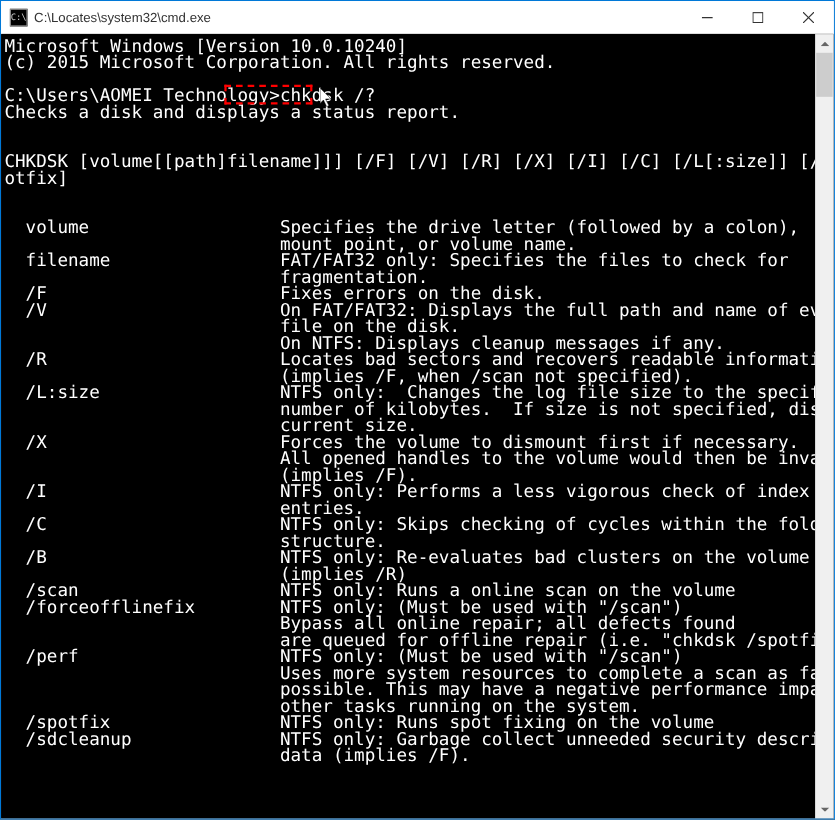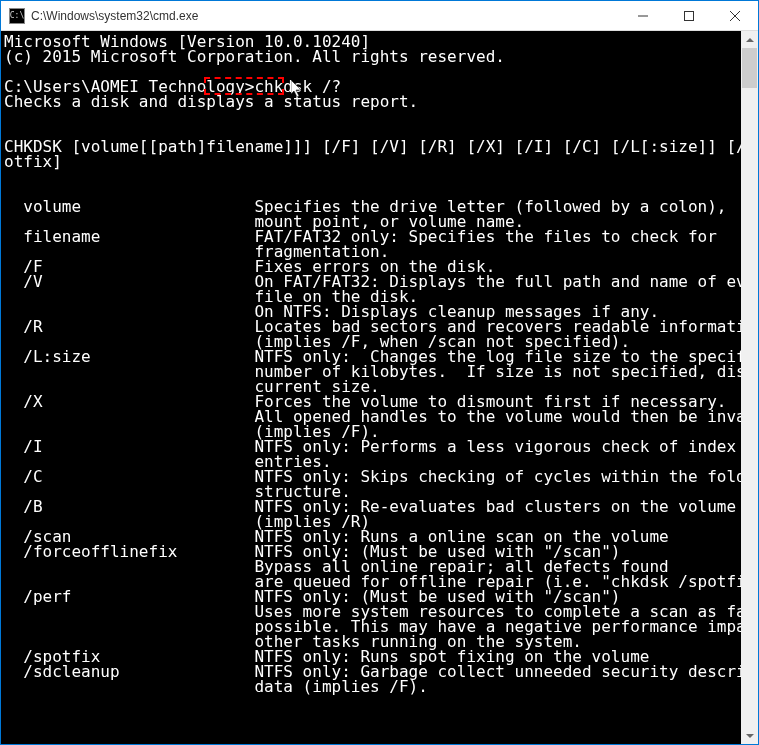--- a/index.html
+++ b/index.html
@@ -113,21 +113,21 @@
       top: 49px;
       left: 290px;
       pointer-events: none;
     }
   </style>
 </head>
 <body>
 
 <div class="titlebar">
   <div class="cmd-icon">C:\</div>
-  <div class="title-text">C:\Windows\system32\cmd.exe</div>
+  <div class="title-text">C:\Locates\system32\cmd.exe</div>
   <div class="window-controls">
     <div class="win-btn">
       <svg width="10" height="10">
           <line x1="0" y1="5" x2="10" y2="5" stroke-width="1"></line>
         </svg>
     </div>
     <div class="win-btn">
       <svg width="10" height="10">
           <rect x="0.5" y="0.5" width="9" height="9" stroke-width="1"></rect>
         </svg>

